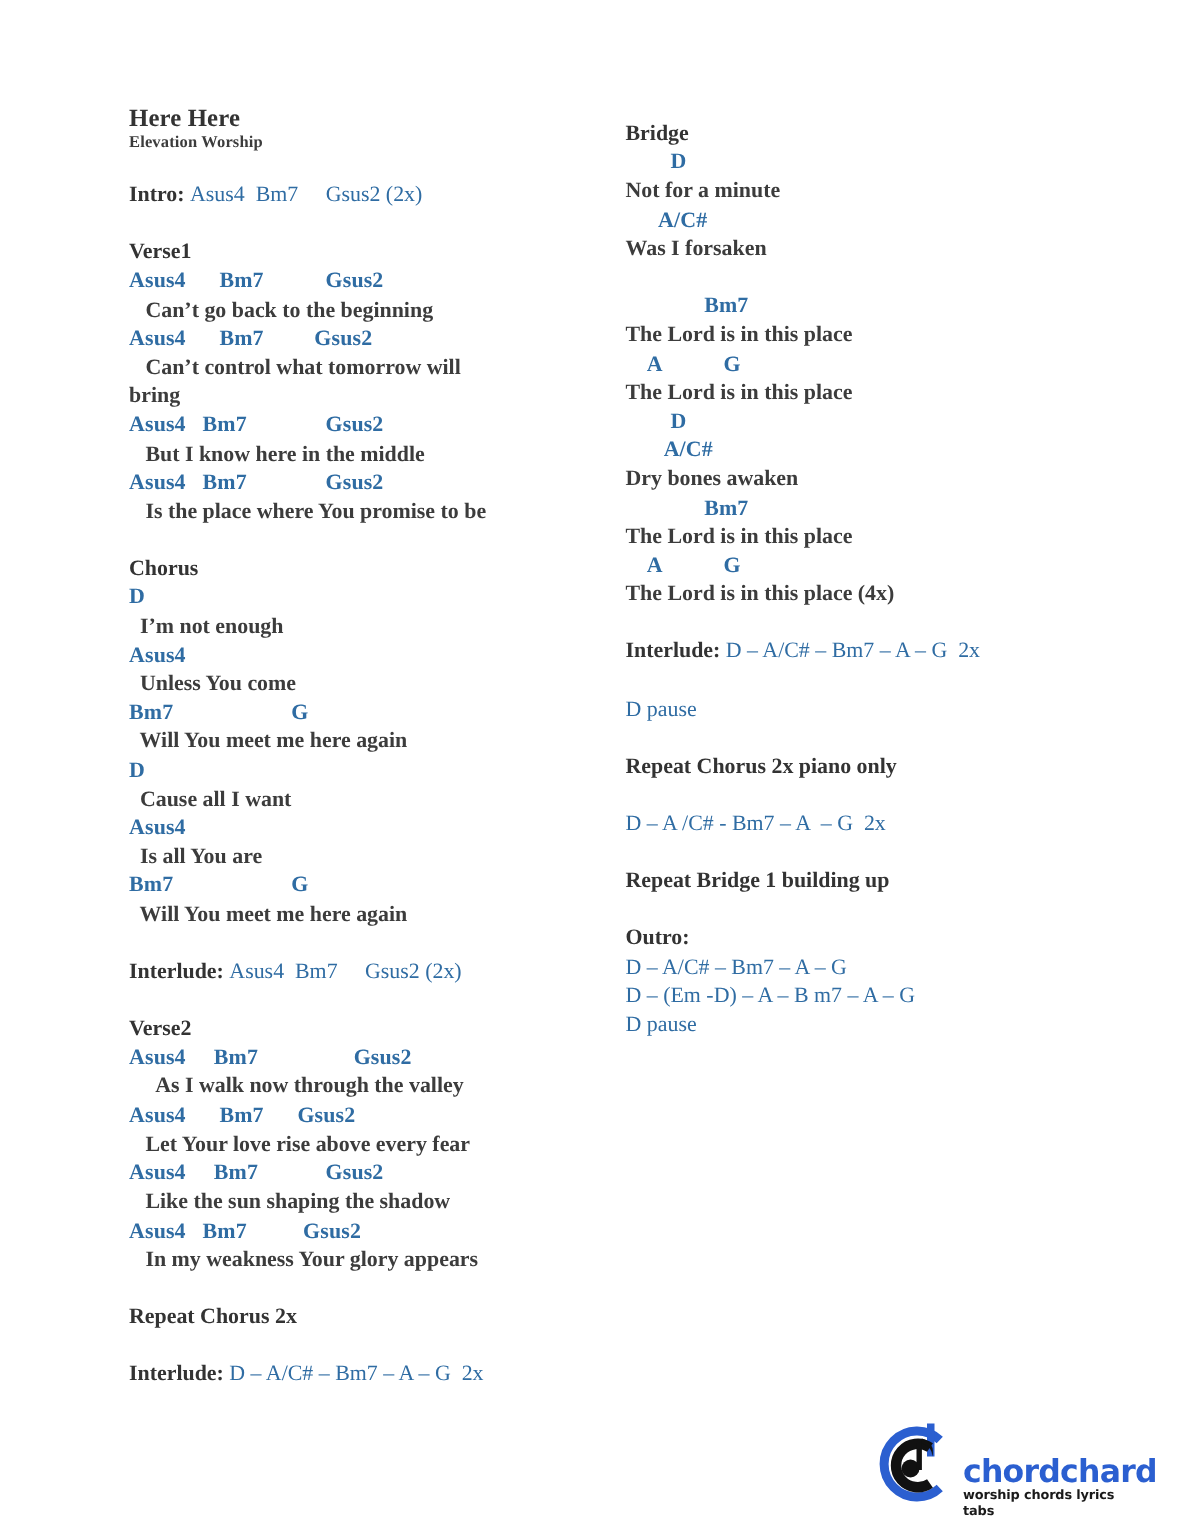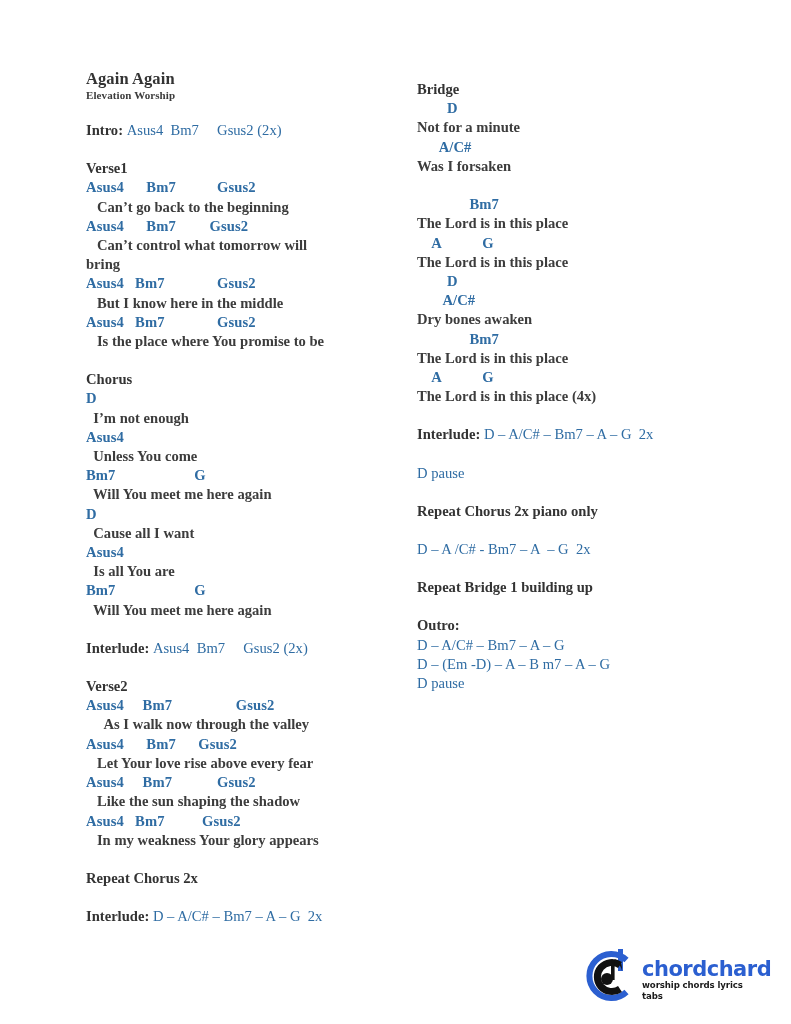--- a/index.html
+++ b/index.html
@@ -97,38 +97,39 @@
     top: 14px;
     width: 120px;
   }
   .logo-word {
     font-family: "DejaVu Sans", sans-serif;
     font-weight: bold;
     font-size: 21px;
     line-height: 22px;
     color: #2b5fd0;
     letter-spacing: -0.5px;
+    margin-top: 12px;
   }
   .logo-tag {
     font-family: "DejaVu Sans", sans-serif;
     font-weight: bold;
     font-size: 8.6px;
     line-height: 11px;
     color: #1a1a1a;
     letter-spacing: -0.1px;
   }
 </style>
 </head>
 <body>
 
 <div class="page">
 
   <div class="col col-left">
 
-    <div class="title">Again Again</div>
+    <div class="title">Here Here</div>
     <div class="artist">Elevation Worship</div>
 
     <div class="gap"></div>
 
     <div class="section"><span>Intro: </span><span class="chd">Asus4  Bm7     Gsus2 (2x)</span></div>
 
     <div class="gap"></div>
 
     <div class="section">Verse1</div>
     <div class="line chordline">Asus4      Bm7           Gsus2</div>

